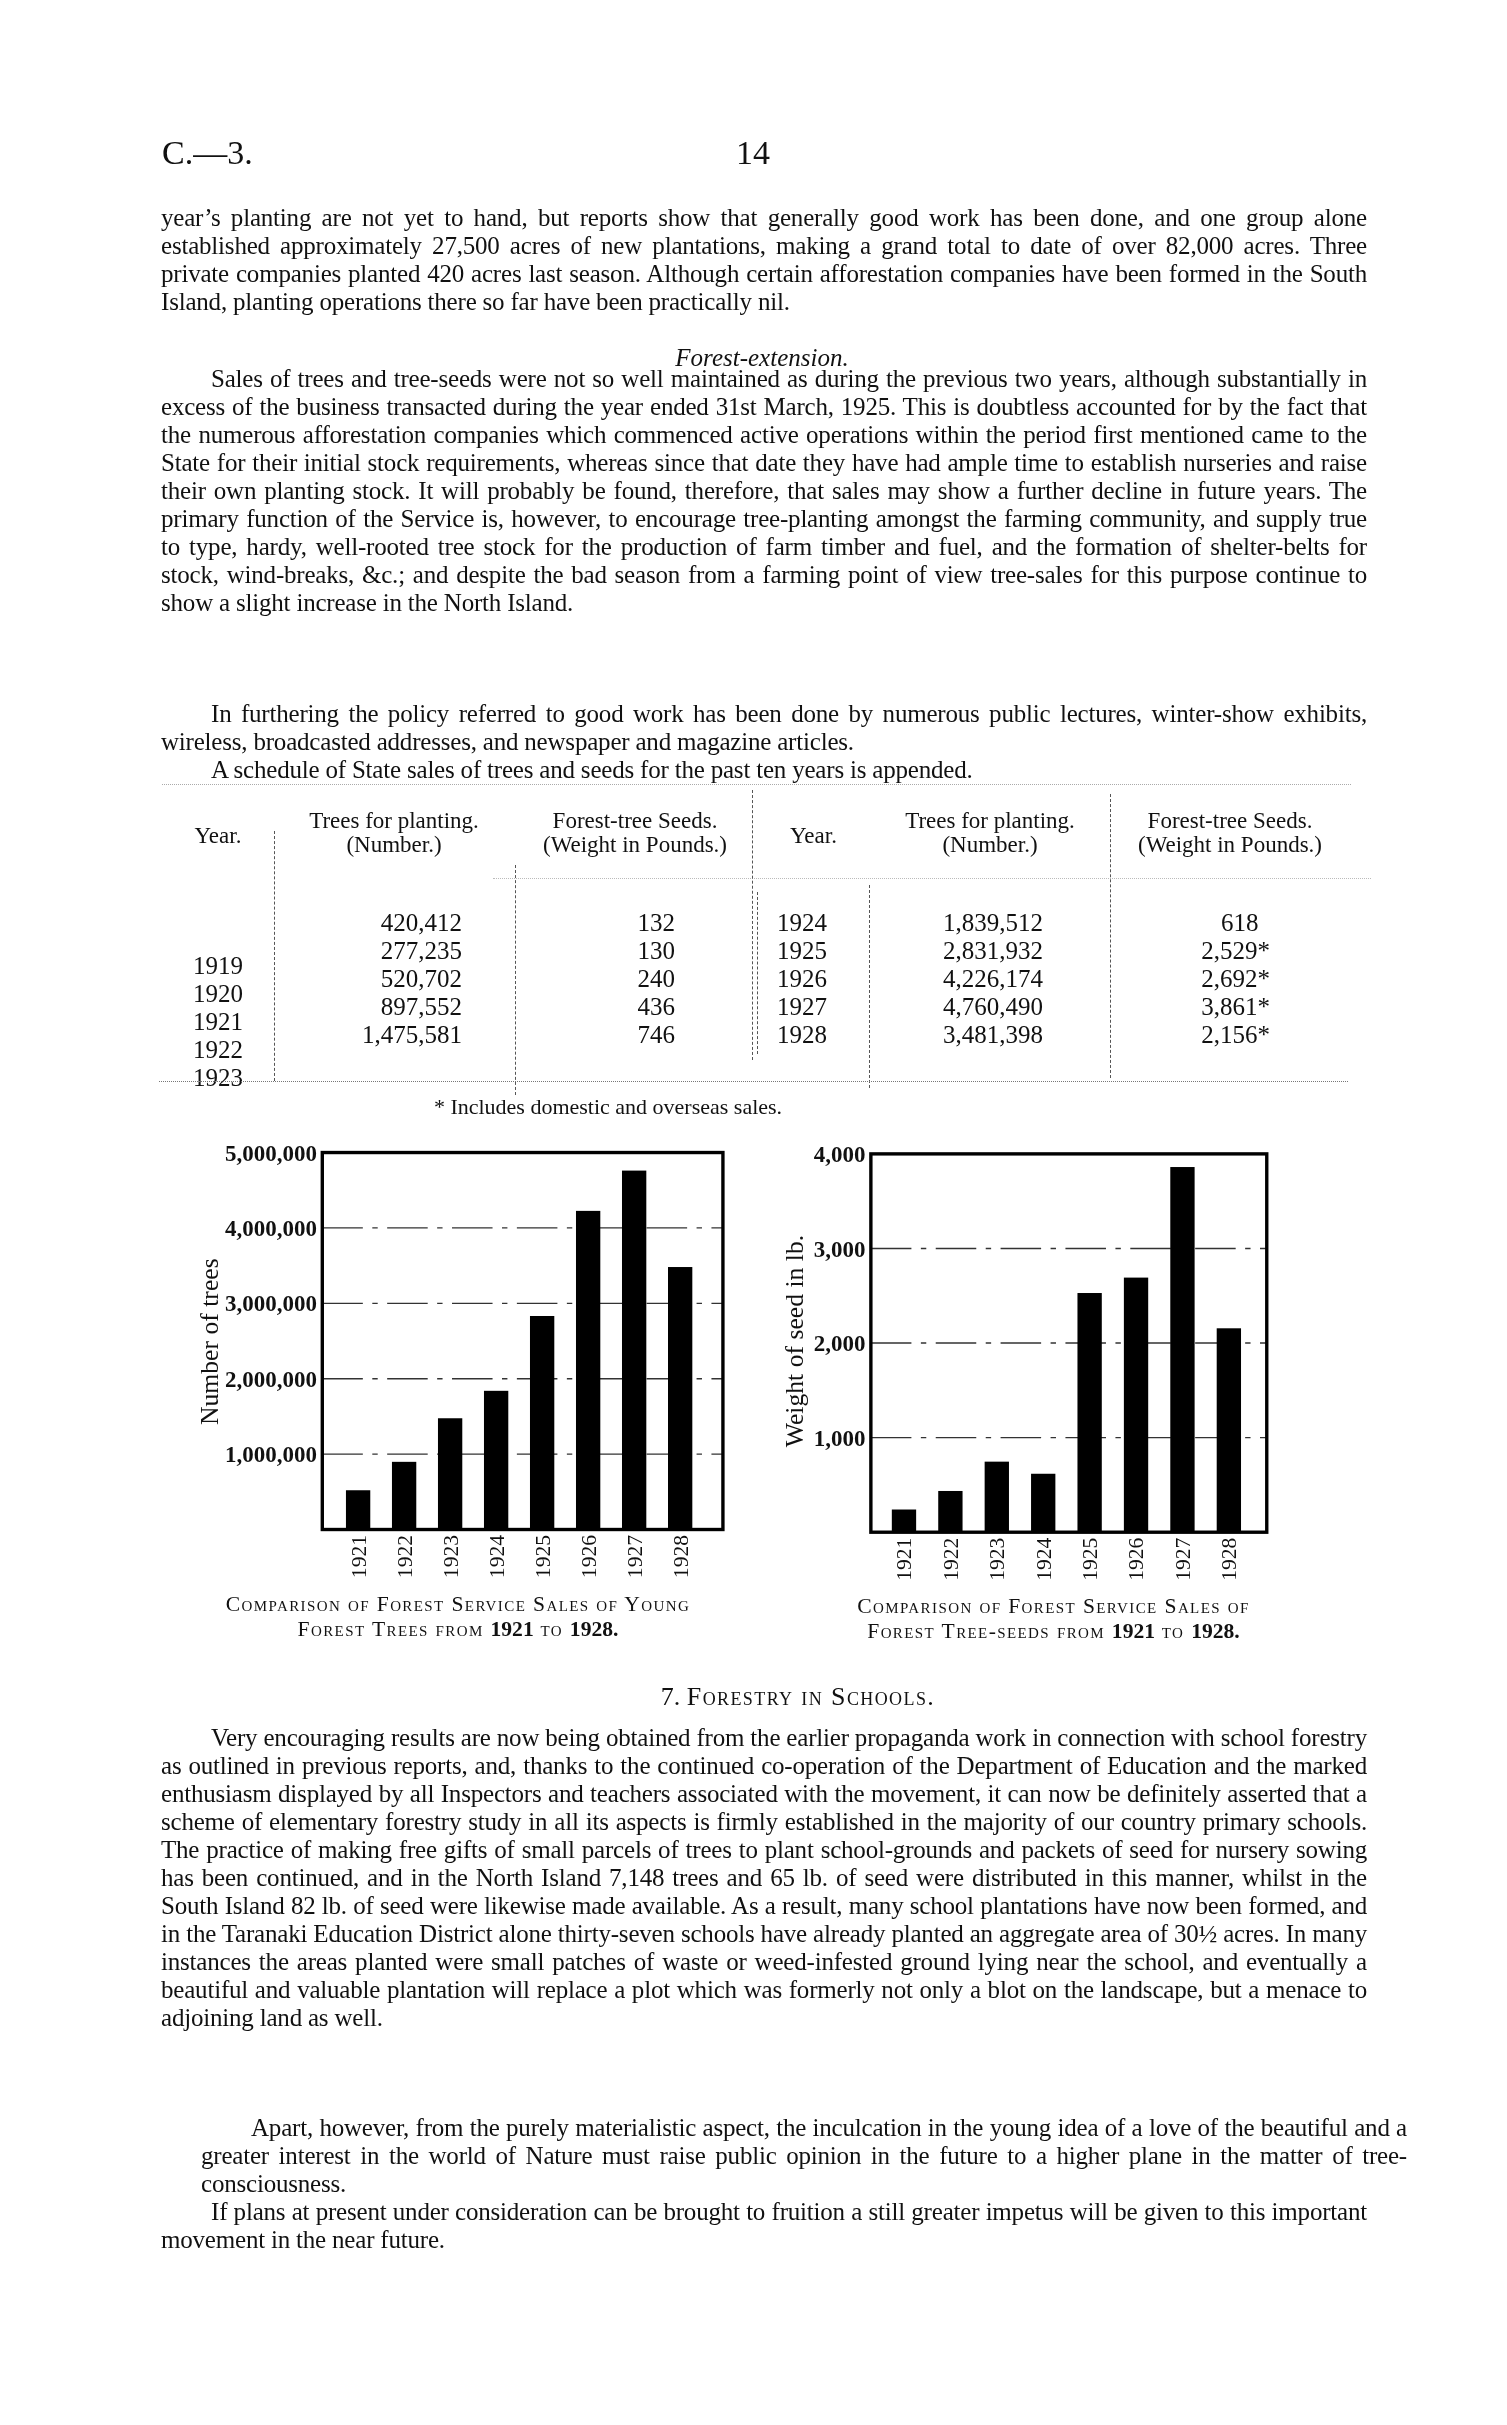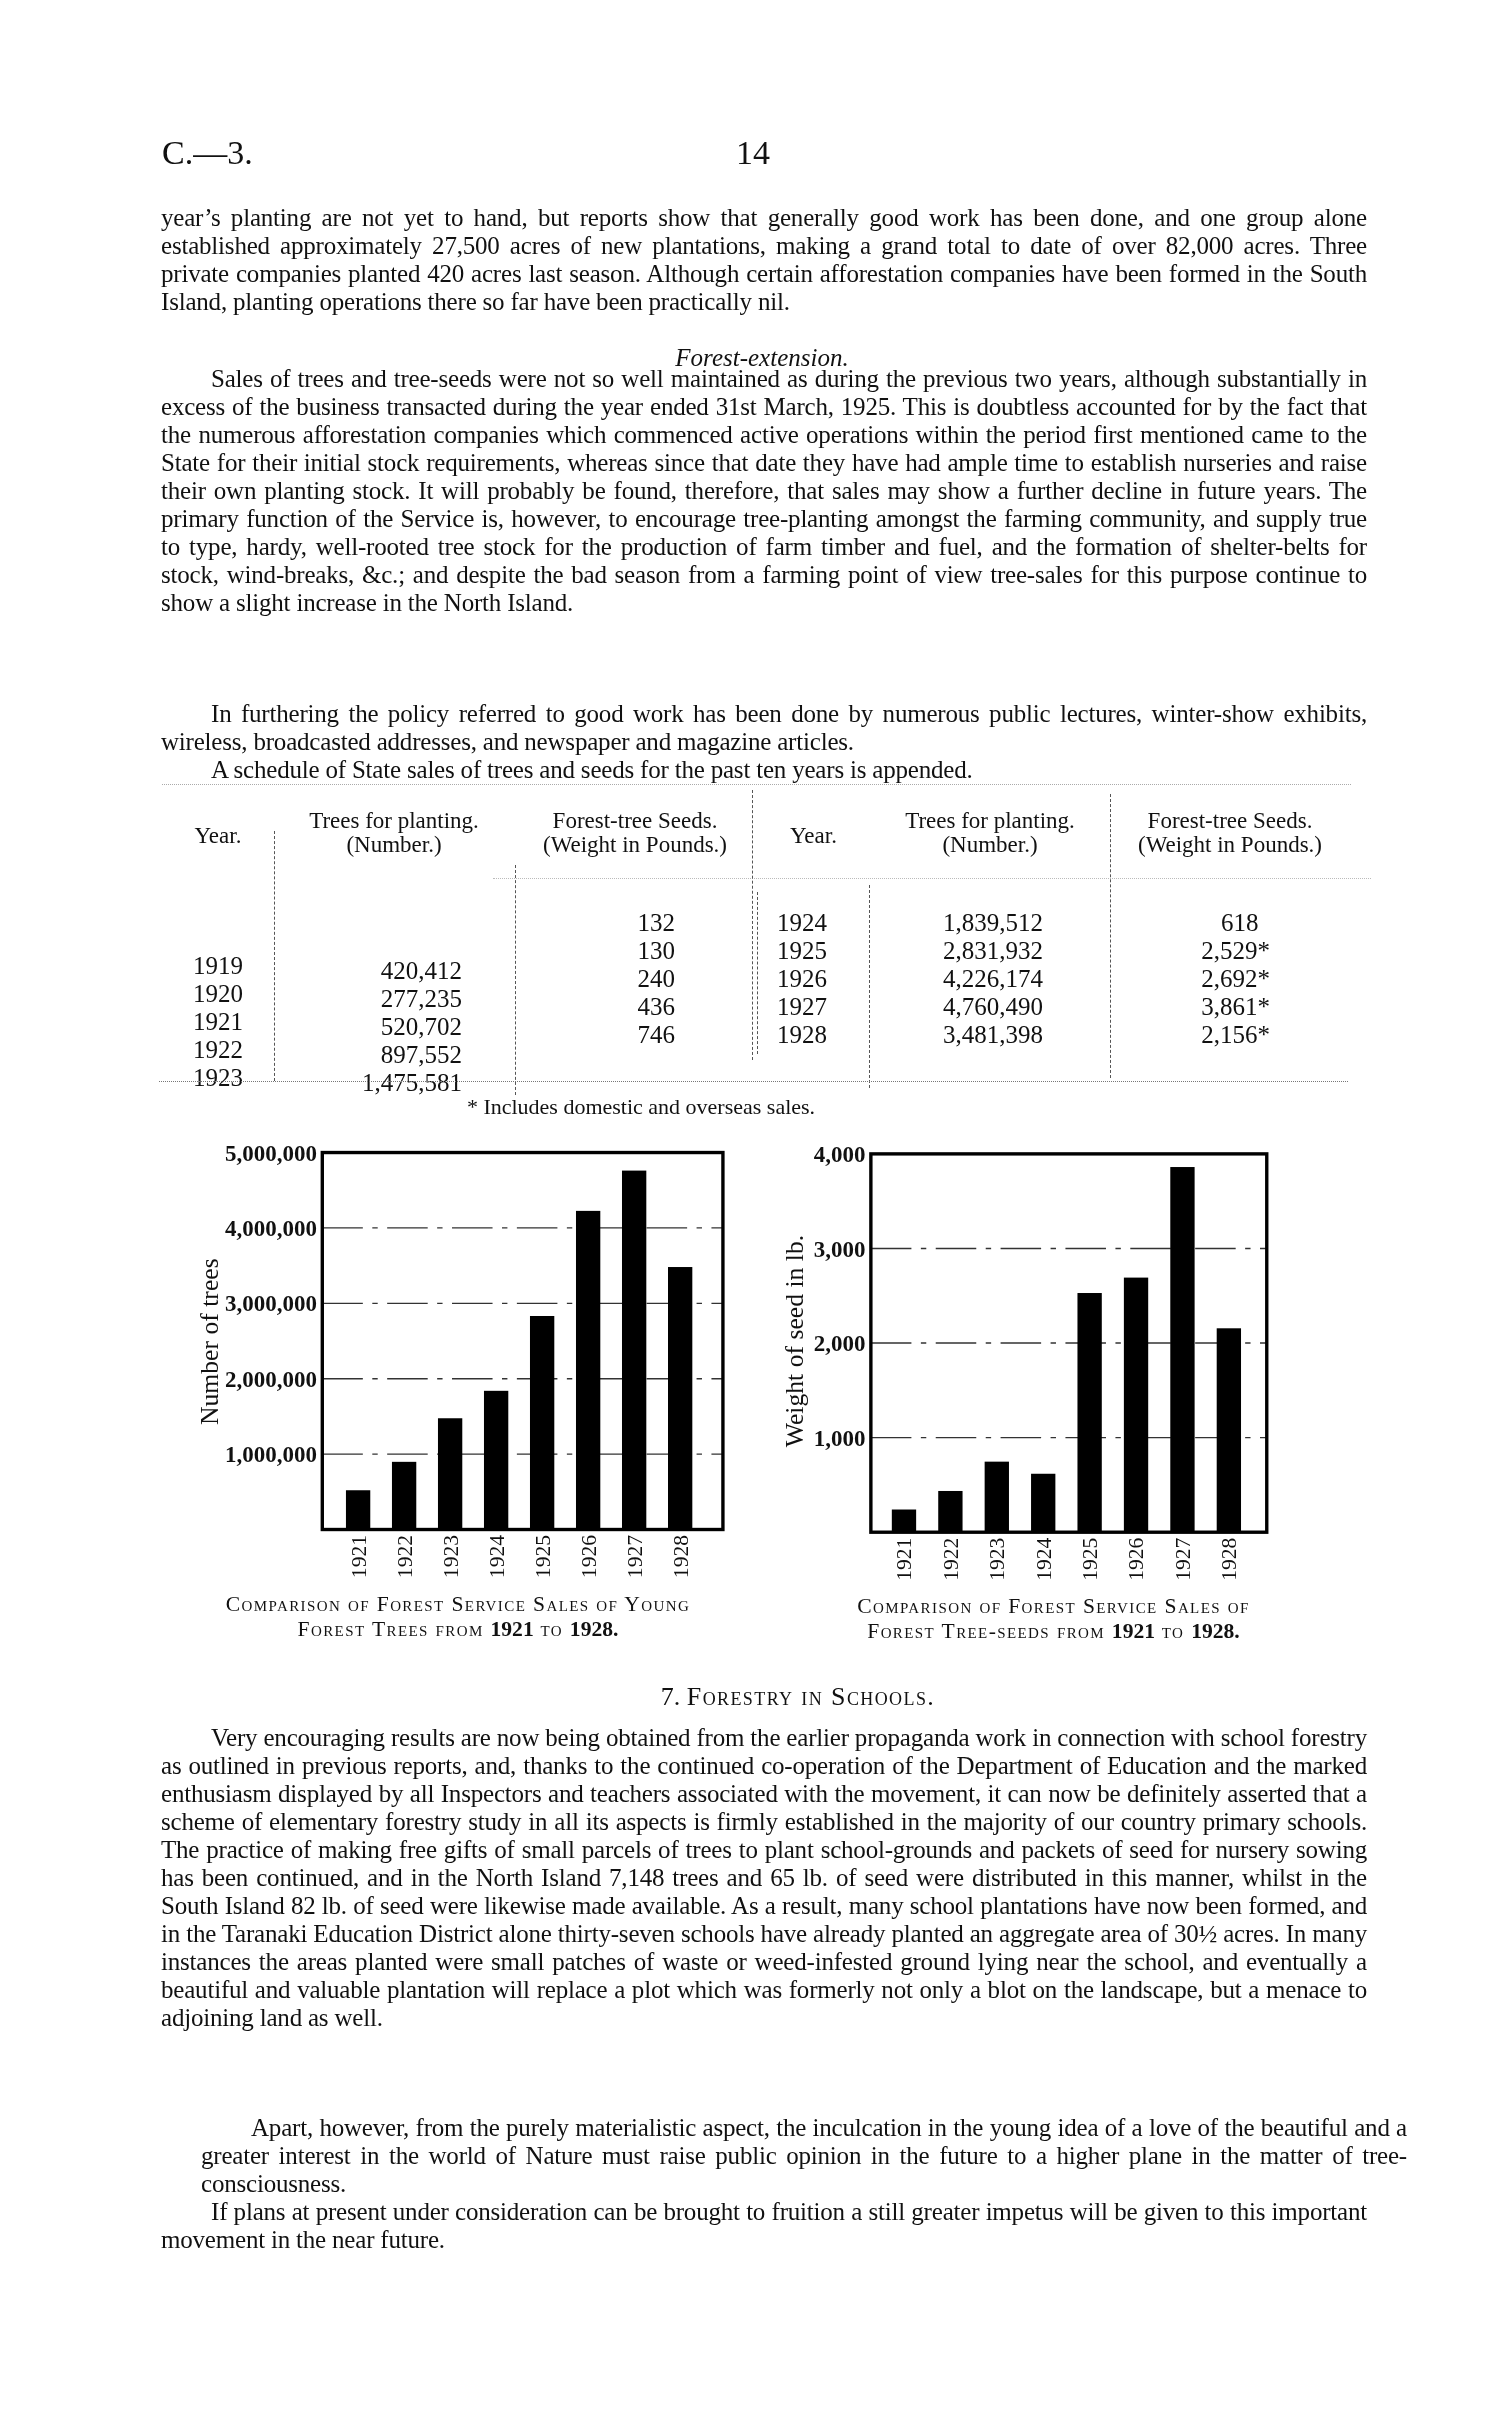--- a/index.html
+++ b/index.html
@@ -69,21 +69,21 @@
   <div class="vline" style="left:869px; top:885px; height:203px;"></div>
   <div class="vline" style="left:1110px; top:794px; height:284px;"></div>
 
   <div class="tbl" style="left:181px; top:909px; width:74px;">
     <div class="col-c" style="position:relative;margin-top:43px;">1919</div>
     <div class="col-c" style="position:relative;">1920</div>
     <div class="col-c" style="position:relative;">1921</div>
     <div class="col-c" style="position:relative;">1922</div>
     <div class="col-c" style="position:relative;">1923</div>
   </div>
-  <div class="tbl" style="left:290px; top:909px; width:172px; text-align:right;margin-top:48px;">
+  <div class="tbl" style="left:290px; top:909px; width:172px; text-align:right;">
     <div>420,412</div>
     <div>277,235</div>
     <div>520,702</div>
     <div>897,552</div>
     <div>1,475,581</div>
   </div>
   <div class="tbl" style="left:594px; top:909px; width:81px; text-align:right;">
     <div>132</div>
     <div>130</div>
     <div>240</div>
@@ -107,21 +107,21 @@
   </div>
   <div class="tbl" style="left:1162px; top:909px; width:108px; text-align:right;">
     <div style="padding-right:11.5px;">618</div>
     <div>2,529*</div>
     <div>2,692*</div>
     <div>3,861*</div>
     <div>2,156*</div>
   </div>
 
   <div class="hline" style="left:159px; width:1189px; top:1081px; border-color:#777;"></div>
-  <div class="abs foot" style="left:0; width:1216px; text-align:center; top:1094px;margin-left:33px;">* Includes domestic and overseas sales.</div>
+  <div class="abs foot" style="left:0; width:1216px; text-align:center; top:1094px;">* Includes domestic and overseas sales.</div>
 </div>
 
 <svg class="abs" style="left:0; top:0;" width="1508" height="2426" viewBox="0 0 2232 3591">
   <g id="chart1">
       <line x1="477" x2="1070" y1="2152.4" y2="2152.4" stroke="#333" stroke-width="2" stroke-dasharray="60 14 8 14"></line>
       <text x="469" y="2164.4" text-anchor="end" font-size="34" font-weight="bold" fill="#111">1,000,000</text>
       <line x1="477" x2="1070" y1="2040.8" y2="2040.8" stroke="#333" stroke-width="2" stroke-dasharray="60 14 8 14"></line>
       <text x="469" y="2052.8" text-anchor="end" font-size="34" font-weight="bold" fill="#111">2,000,000</text>
       <line x1="477" x2="1070" y1="1929.2" y2="1929.2" stroke="#333" stroke-width="2" stroke-dasharray="60 14 8 14"></line>
       <text x="469" y="1941.2" text-anchor="end" font-size="34" font-weight="bold" fill="#111">3,000,000</text>

